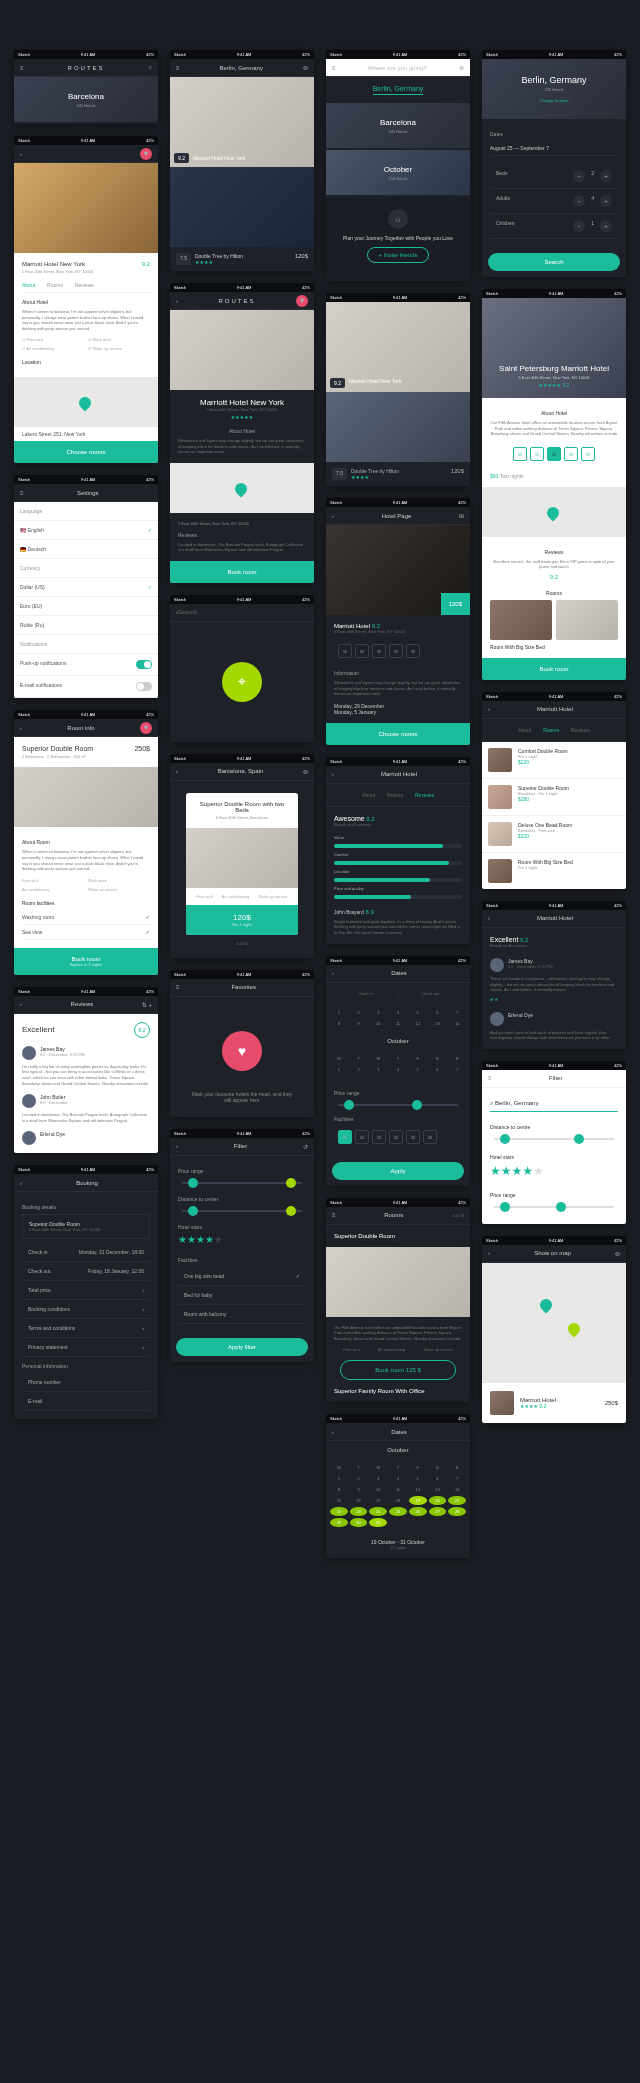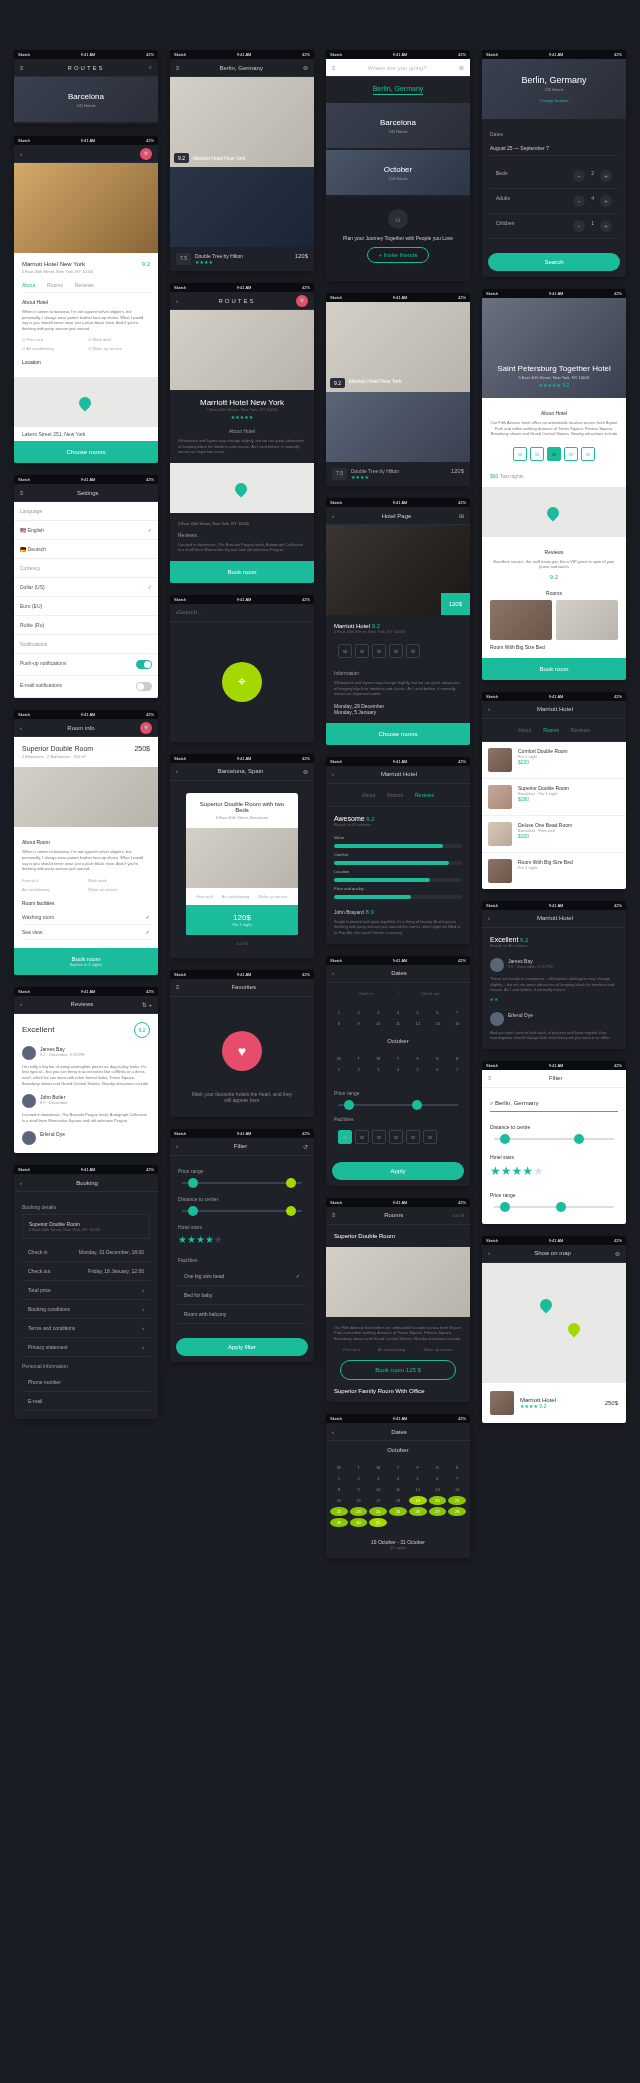--- a/index.html
+++ b/index.html
@@ -821,21 +821,21 @@
   <div class="btn btn-teal" style="border-radius:16px">Search</div>
 </div>
 
 <div class="screen">
   <div class="status-bar">
           <span>Sketch</span>
           <span>9:41 AM</span>
           <span>42%</span>
         </div>
   <div class="card-img" style="height:100px;background:linear-gradient(135deg,#6a7080,#3a4050);display:flex;flex-direction:column;align-items:center;justify-content:flex-end;padding:10px">
-    <div style="font-size:8px;color:#fff;text-align:center">Saint Petersburg Together Hotel</div>
+    <div style="font-size:8px;color:#fff;text-align:center">Saint Petersburg Marriott Hotel</div>
     <div style="font-size:4px;color:#ccc;margin-top:2px">5 East 40th Street, New York, NY 10016</div>
     <div class="stars" style="margin-top:2px">★★★★★ <span>9.2</span></div>
   </div>
   <div class="white-section">
     <h4 style="color:#333;text-align:center">About Hotel</h4>
     <p class="desc" style="text-align:center">Our Fifth Avenue hotel offers an unbeatable location across from Bryant Park and within walking distance of Times Square. Fitness Square, Broadway shows and Grand Central Station. Nearby attractions include</p>
     <div class="tag-row" style="justify-content:center;margin-top:6px">
       <div class="tag" style="border-color:#1abc9c;color:#1abc9c">⊙</div>
       <div class="tag" style="border-color:#1abc9c;color:#1abc9c">⊙</div>
       <div class="tag active">⊙</div>

